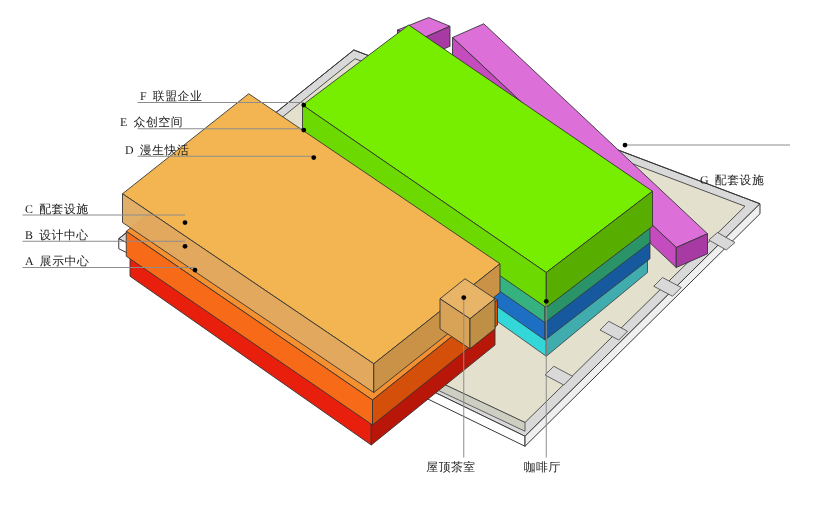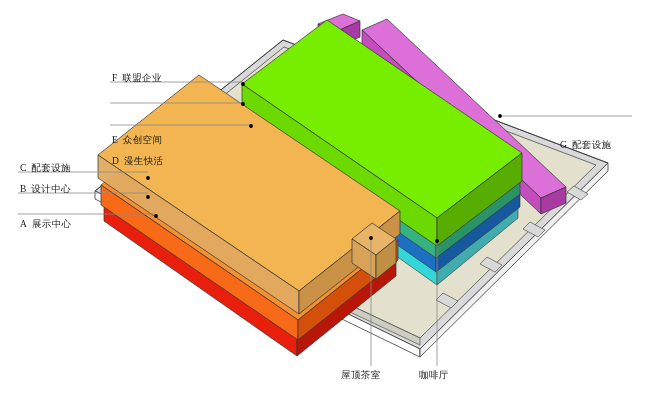--- a/index.html
+++ b/index.html
@@ -154,34 +154,34 @@
       <circle cx="156" cy="216" r="1.9"></circle>
       <circle cx="500" cy="116" r="1.9"></circle>
       <circle cx="371" cy="238" r="1.9"></circle>
       <circle cx="437" cy="241" r="1.9"></circle>
     </g>
   </svg>
 
   <div class="lbl" style="left:112px; top:73px;">
     <span class="key">F</span><span>联盟企业</span>
   </div>
-  <div class="lbl" style="left:112px; top:94px;margin-top:41px;">
+  <div class="lbl" style="left:96px; top:94px;">
     <span class="key">E</span><span>众创空间</span>
   </div>
-  <div class="lbl" style="left:112px; top:116px;margin-top:40px;">
+  <div class="lbl" style="left:100px; top:116px;">
     <span class="key">D</span><span>漫生快活</span>
   </div>
 
   <div class="lbl" style="left:20px; top:163px;">
     <span class="key">C</span><span>配套设施</span>
   </div>
   <div class="lbl" style="left:20px; top:184px;text-align:right;">
     <span class="key">B</span><span>设计中心</span>
   </div>
-  <div class="lbl" style="left:20px; top:205px;margin-top:14px;">
+  <div class="lbl" style="left:20px; top:205px;">
     <span class="key">A</span><span>展示中心</span>
   </div>
 
   <div class="lbl right" style="left:560px; top:108px;margin-top:32px;">
     <span class="key">G</span><span>配套设施</span>
   </div>
 
   <div class="lbl center" style="left:341px; top:370px;">
     <span>屋顶茶室</span>
   </div>

